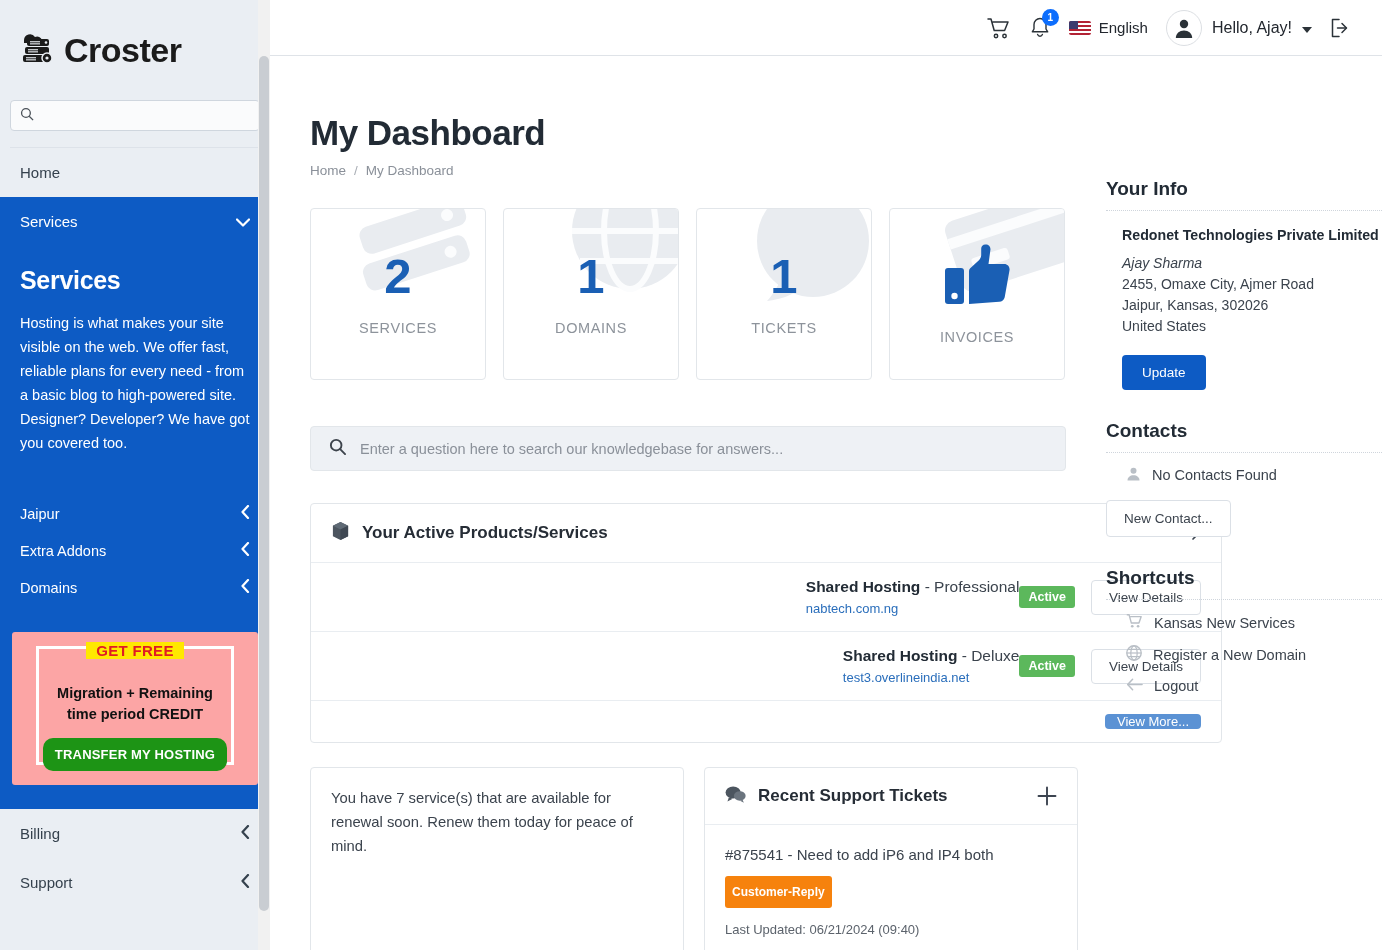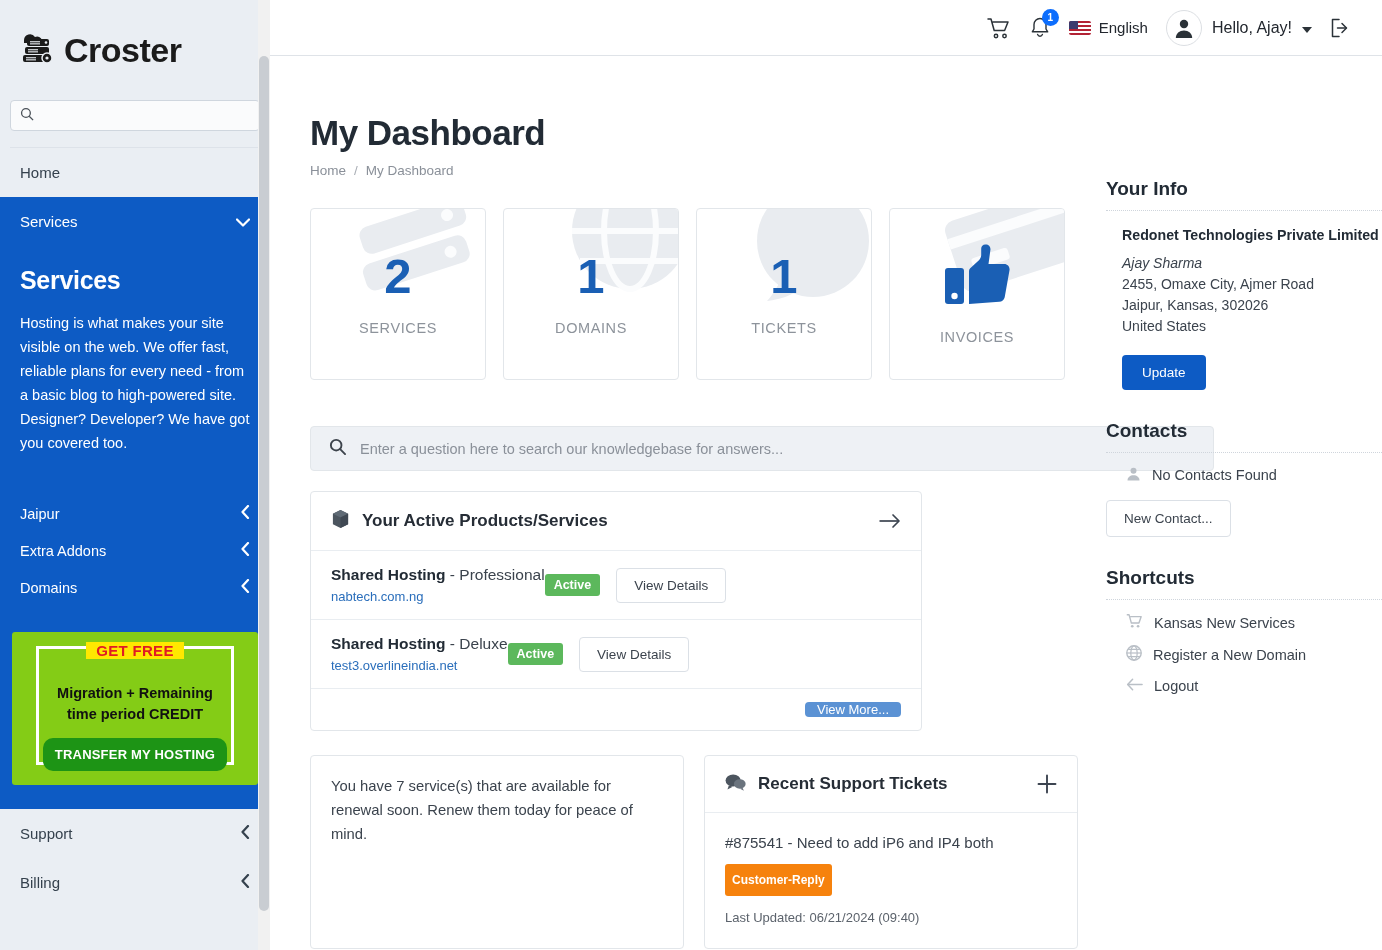--- a/index.html
+++ b/index.html
@@ -55,21 +55,21 @@
   .svc-desc { font-size: 14.5px; line-height: 24px; }
   .svc-links { margin-top: 40px; }
   .svc-link {
     display: flex; align-items: center; justify-content: space-between;
     padding: 10px 0; font-size: 14.5px; color: #fff; cursor: pointer;
   }
 
   
   .promo-wrap { background: #0d5bc4; padding: 10px 12px 24px 12px; }
   .promo {
-    background: #84cc16; border-radius: 3px;
+    background: #fca5a5; border-radius: 3px;
     padding: 10px 8px 14px 8px; text-align: center; position: relative;
   }
   .promo-frame {
     position: absolute; left: 24px; right: 24px; top: 14px; bottom: 20px;
     border: 3px solid #ffffff;
     border-top-color: #ffffff;
   }
   .promo-inner { position: relative; }
   .promo-free {
     font-size: 15px; font-weight: bold; color: #e01b24;
@@ -147,46 +147,46 @@
   .stat .wm { position: absolute; top: 0; right: 0; opacity: 1; }
   .stat-num { font-size: 49px; font-weight: bold; color: #1a5fb4; line-height: 1; position: relative; }
   .stat-ico { position: relative; }
   .stat-label {
     font-size: 14.5px; color: #8d939b; letter-spacing: 0.6px;
     margin-top: 19px; position: relative;
   }
 
   
   .kbsearch {
-    margin-top: 46px; width: 904px; height: 45px;
+    margin-top: 46px; width: 756px; height: 45px;
     background: #eef1f5; border: 1px solid #e2e6ea; border-radius: 4px;
     display: flex; align-items: center; padding: 0 18px;
   }
   .kbsearch input {
     border: 0; outline: 0; background: transparent; width: 100%;
     margin-left: 14px; font-size: 14.5px; color: #333;
     font-family: "Liberation Sans", sans-serif;
   }
   .kbsearch input::placeholder { color: #8a9099; }
 
   
   .panel {
-    margin-top: 20px; width: 612px; background: #fff;
+    margin-top: 32px; width: 912px; background: #fff;
     border: 1px solid #e2e6ea; border-radius: 4px;
   }
   .panel-head {
     display: flex; align-items: center; justify-content: space-between;
     padding: 17px 20px; border-bottom: 1px solid #e9edf1;
   }
   .panel-head-left { display: flex; align-items: center; gap: 12px; }
   .panel-title { font-size: 17px; font-weight: bold; color: #262d36; }
   .panel-act { cursor: pointer; color: #3c4450; display: flex; align-items: center; }
 
   .prow {
-    display: flex; align-items: center; justify-content: flex-start;
+    display: flex; align-items: center; justify-content: flex-end;
     padding: 15px 20px; border-bottom: 1px solid #e9edf1;
   }
   .prow-name { font-size: 15.5px; color: #3b434d; }
   .prow-name b { color: #222b35; }
   .prow-domain { font-size: 13px; color: #2a6ebb; margin-top: 5px; cursor: pointer; }
   .prow-right { display: flex; align-items: center; gap: 16px; }
   .badge-active {
     background: #5cb85c; color: #fff; font-size: 12.5px; font-weight: bold;
     padding: 4px 9px; border-radius: 3px;
   }
@@ -337,29 +337,29 @@
             <div>Migration + Remaining</div>
             <div>time period CREDIT</div>
           </div>
           <div class="promo-btn">TRANSFER MY HOSTING</div>
         </div>
       </div>
     </div>
 
     <div class="nav-bottom">
       <div class="nav-item">
-        <span>Support</span>
+        <span>Billing</span>
         <span>
           <svg width="9" height="14" viewBox="0 0 9 14">
               <path d="M7 1L1.5 7 7 13" fill="none" stroke="#35414d" stroke-width="2.2" stroke-linecap="round" stroke-linejoin="round"></path>
             </svg>
         </span>
       </div>
       <div class="nav-item">
-        <span>Billing</span>
+        <span>Support</span>
         <span>
           <svg width="9" height="14" viewBox="0 0 9 14">
               <path d="M7 1L1.5 7 7 13" fill="none" stroke="#35414d" stroke-width="2.2" stroke-linecap="round" stroke-linejoin="round"></path>
             </svg>
         </span>
       </div>
     </div>
   </aside>
 
   <div class="sb-scroll-track"></div>

